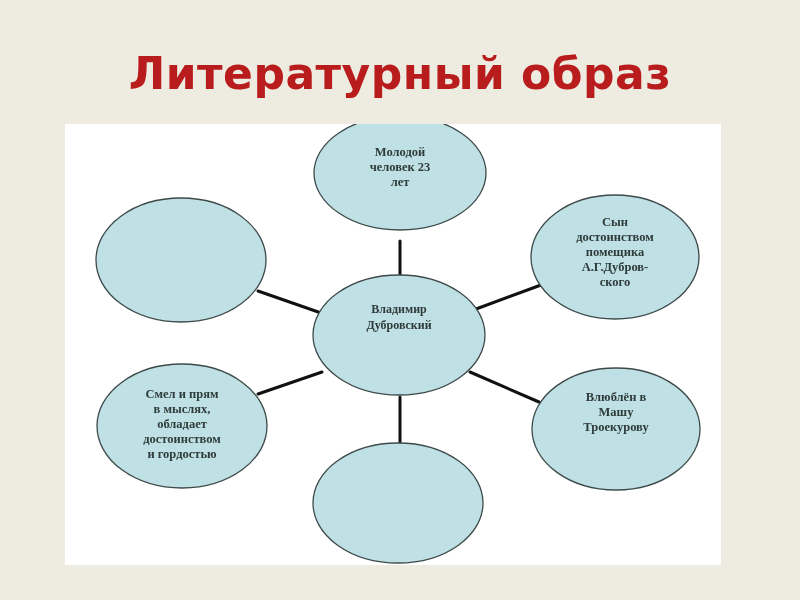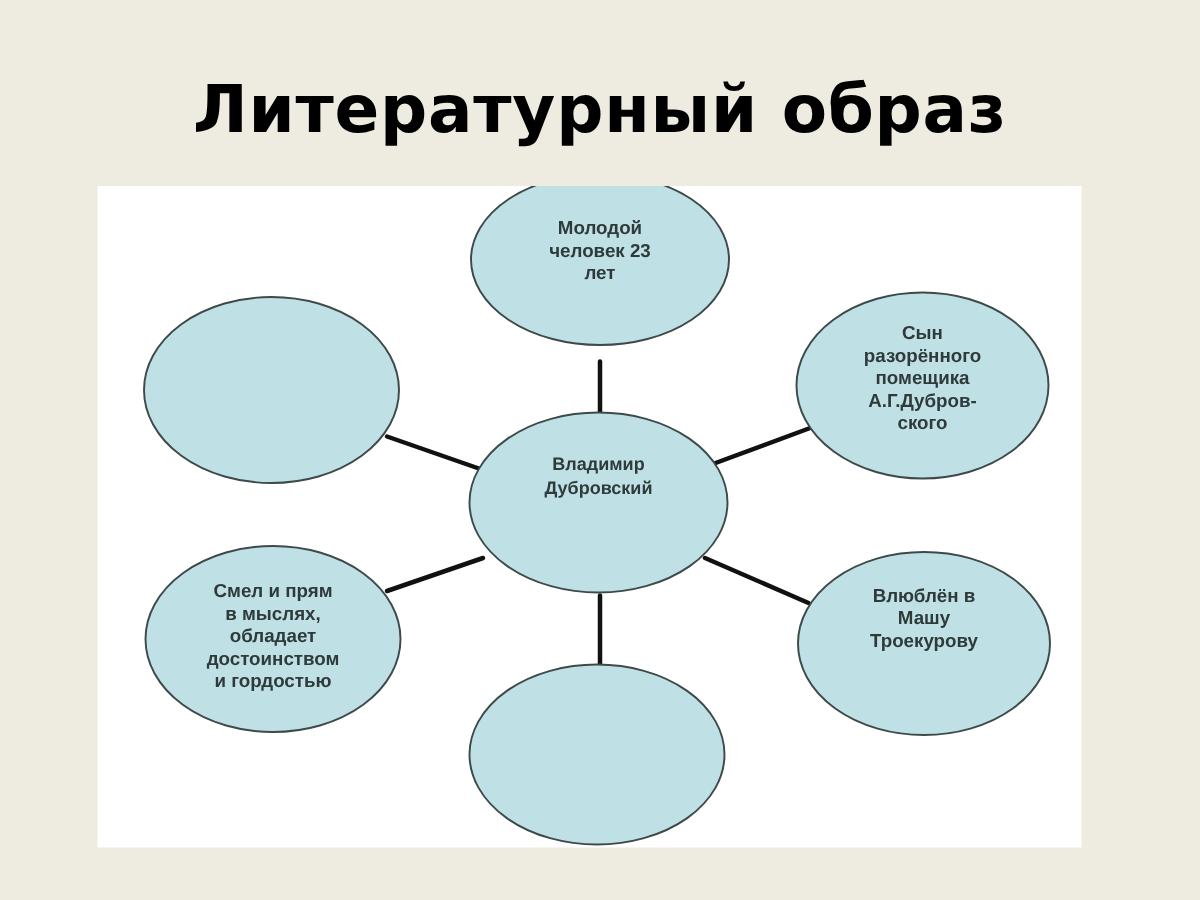--- a/index.html
+++ b/index.html
@@ -7,34 +7,34 @@
       width: 800px; height: 600px; overflow: hidden;
       background: #EEEBE1;
       position: relative;
       font-family: "DejaVu Sans", sans-serif;
     }
     .title {
       position: absolute; left: 0; top: 48px; width: 800px;
       text-align: center;
       font-family: "DejaVu Sans", sans-serif;
       font-weight: bold; font-size: 44px;
-      color: #000000;
+      color: #b91c1c;
       letter-spacing: 0.5px;
     }
     .panel {
       position: absolute; left: 65px; top: 124px;
       width: 656px; height: 441px;
       background: #FFFFFF;
     }
     .panel svg { position: absolute; left: 0; top: 0; }
     .node {
       position: absolute;
       display: flex; align-items: center; justify-content: center;
       text-align: center;
-      font-family: Liberation Sans, sans-serif;
+      font-family: Liberation Serif, serif;
       font-weight: bold;
       font-size: 12.5px; line-height: 15px;
       color: #2F3B3B;
       white-space: pre-line;
     }
     .node.center { font-size: 12px; line-height: 16px; align-items: flex-start; padding-top: 0; }
   </style>
 </head>
 <body>
 
@@ -61,21 +61,21 @@
       <ellipse cx="116" cy="136" rx="85" ry="62"></ellipse>
     </g>
   </svg>
 
   <div class="node center" style="left:264px; top:177px; width:140px; height:40px;">Владимир
 Дубровский</div>
   <div class="node" style="left:260px; top:18px; width:150px; height:50px;">Молодой
 человек 23
 лет</div>
   <div class="node" style="left:475px; top:83px; width:150px; height:90px;">Сын
-разорённого
+достоинством
 помещика
 А.Г.Дубров-
 ского</div>
   <div class="node" style="left:476px; top:260px; width:150px; height:56px;">Влюблён в
 Машу
 Троекурову</div>
   <div class="node" style="left:37px; top:260px; width:160px; height:80px;">Смел и прям
 в мыслях,
 обладает
 достоинством

